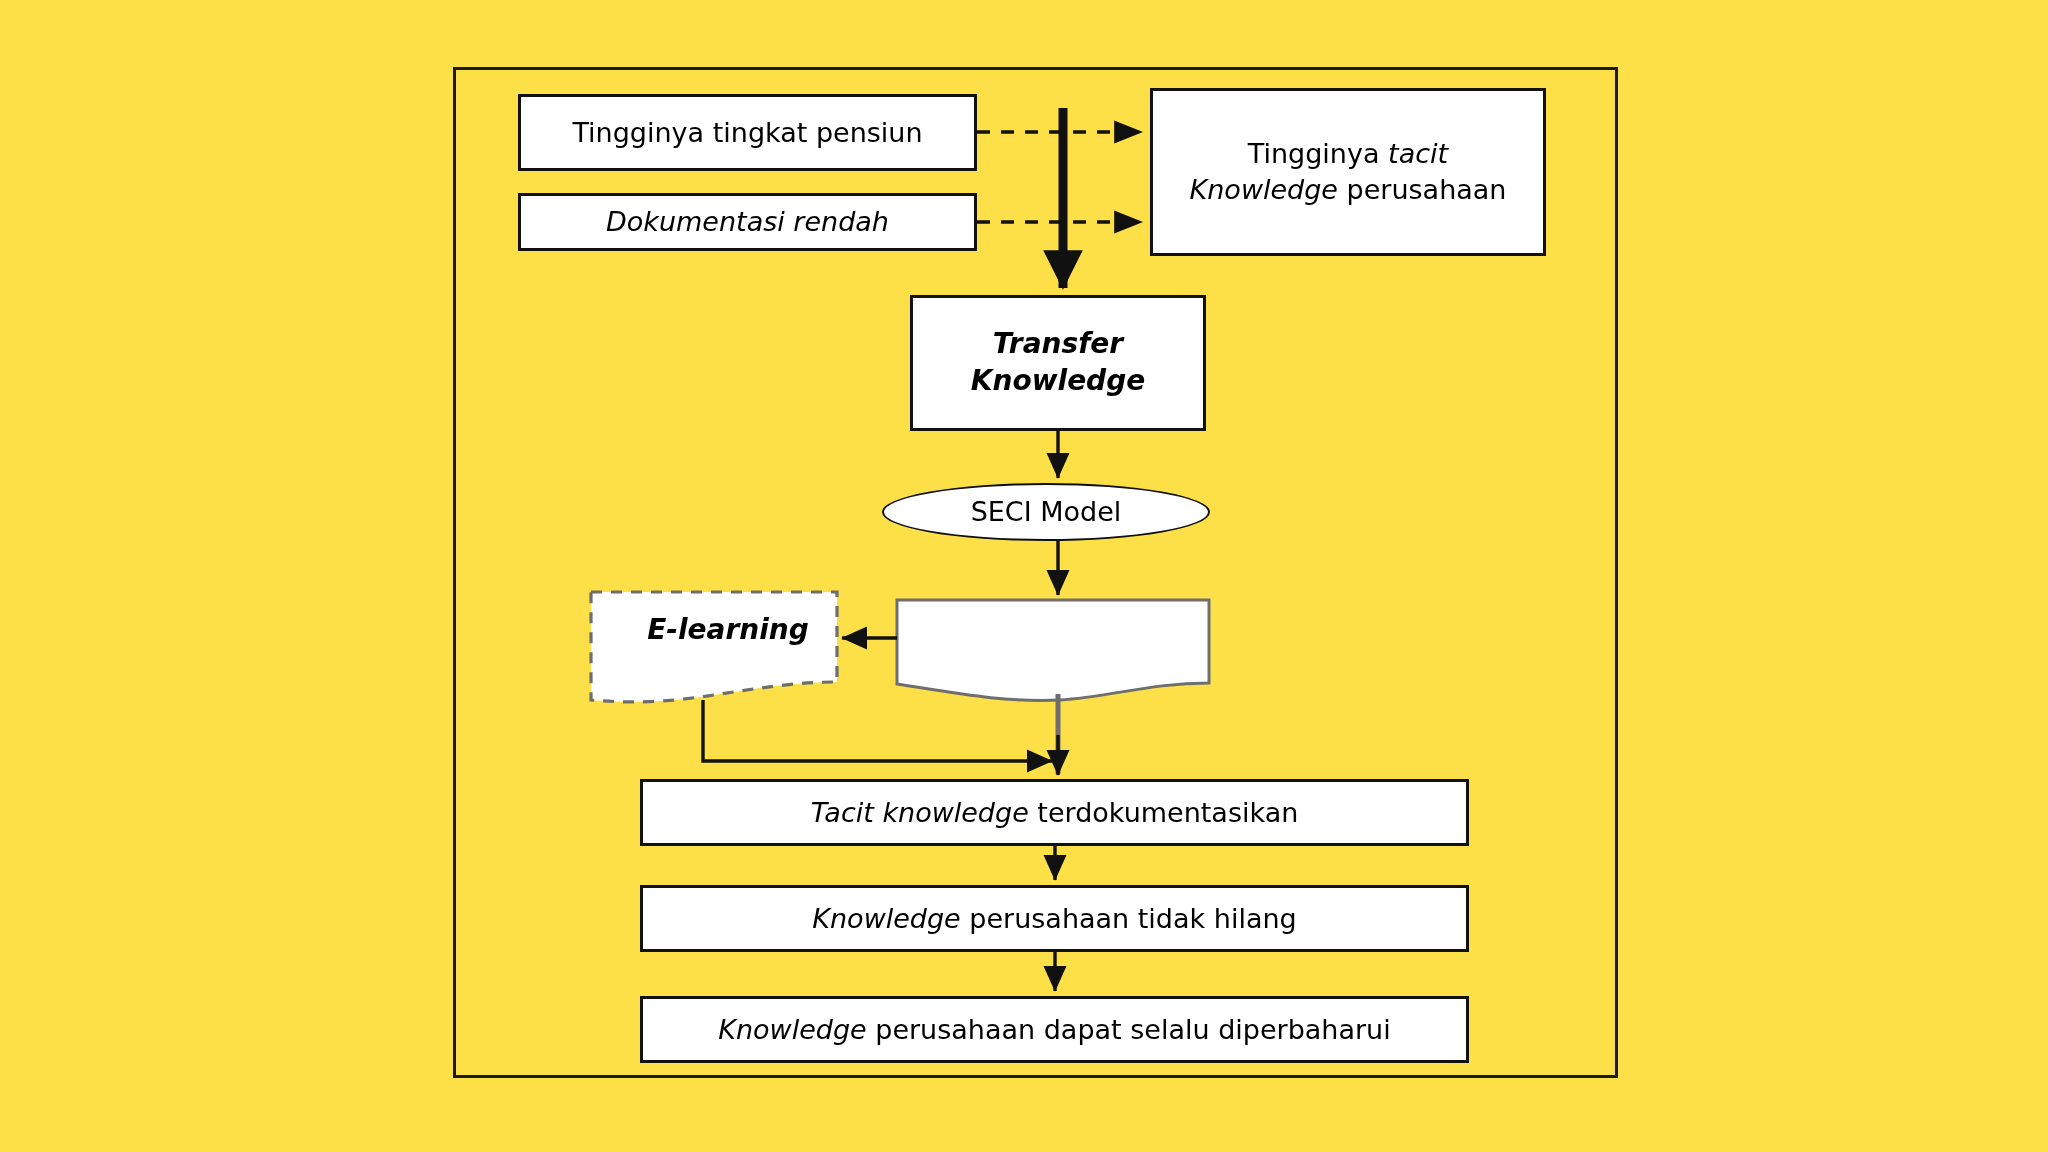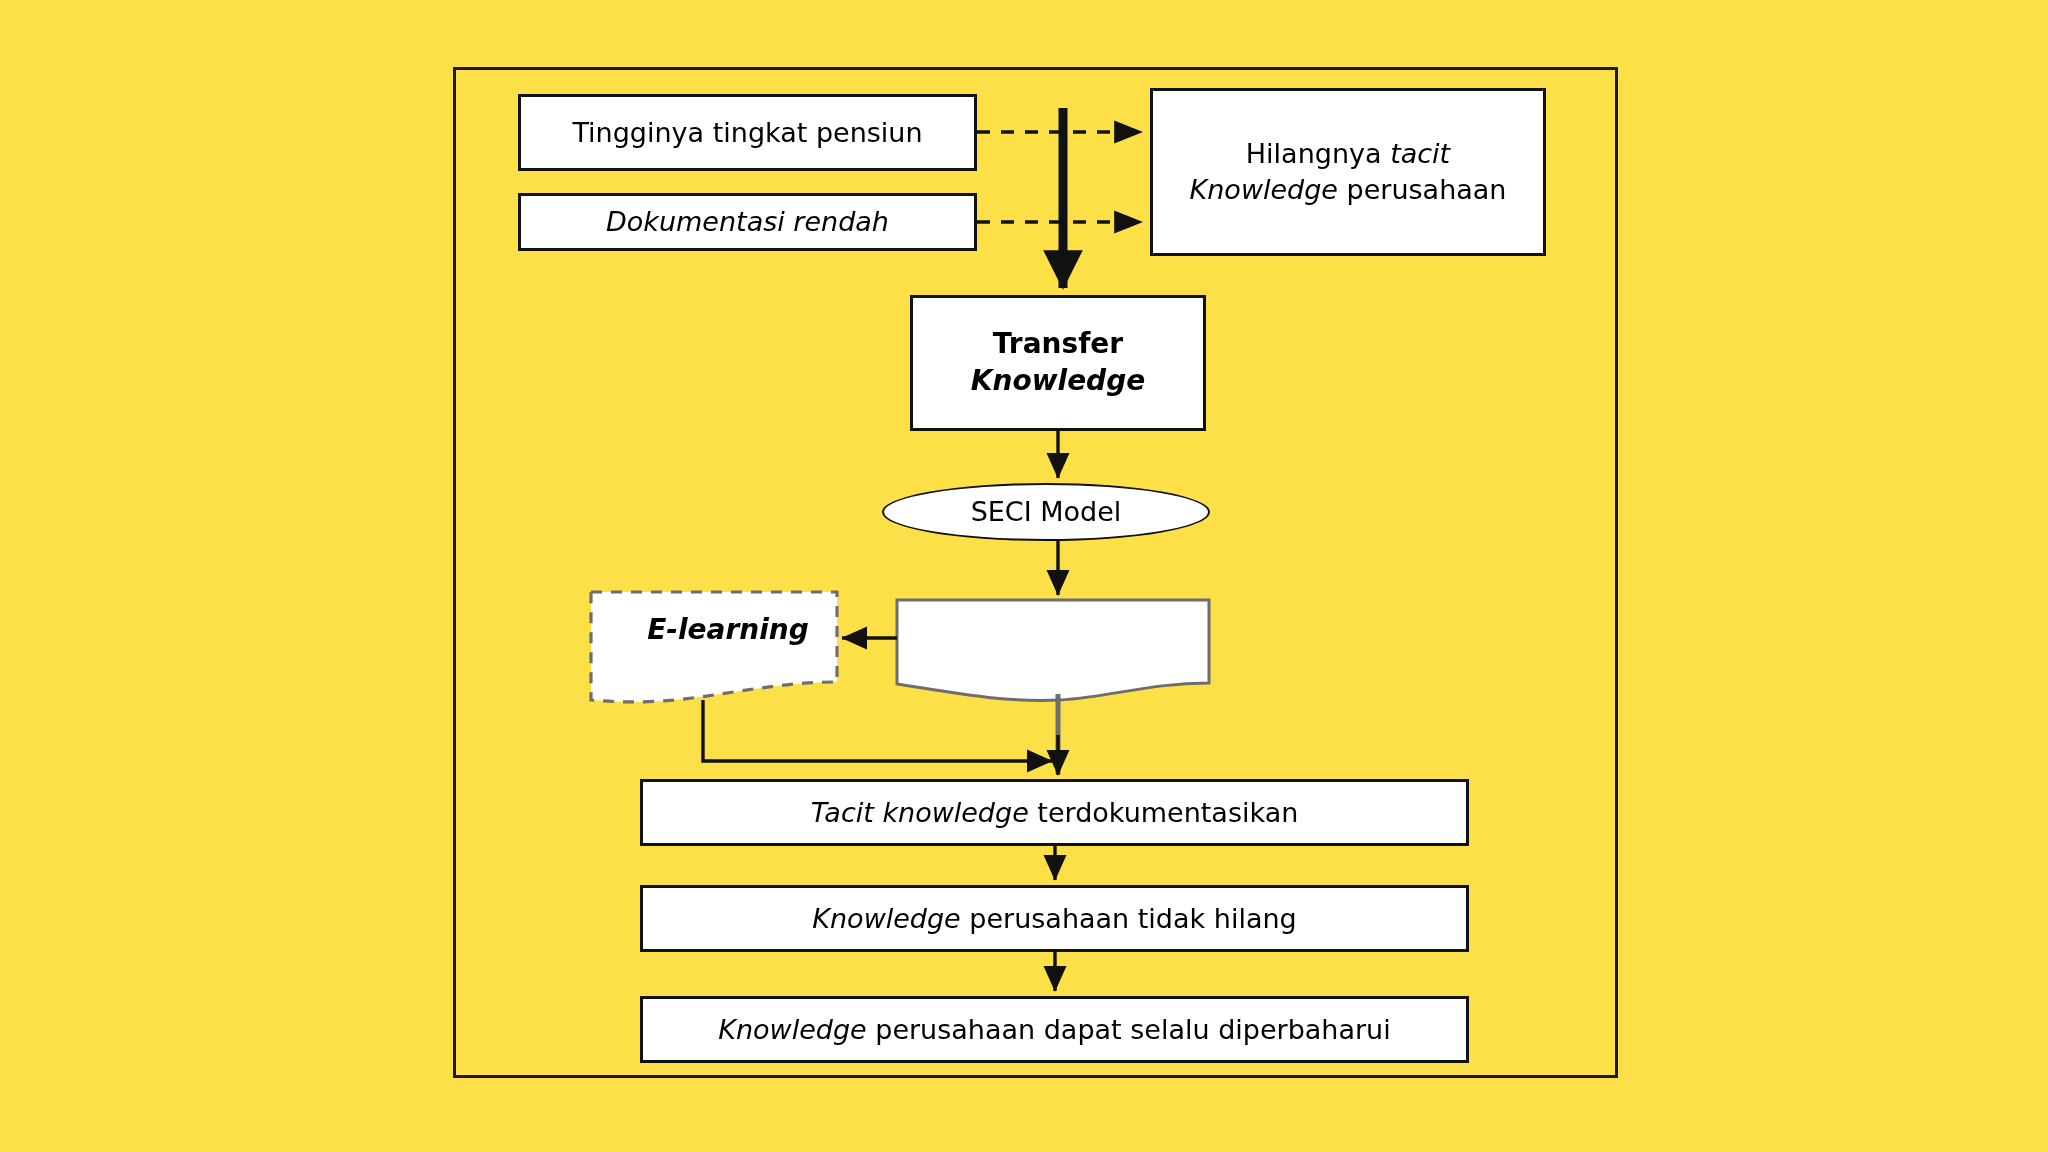--- a/index.html
+++ b/index.html
@@ -45,21 +45,21 @@
   .txt {
     display: block;
     padding: 0 10px;
     white-space: nowrap;
   }
   .txt.wrap { white-space: normal; }
   .fs-27 { font-size: 27px; }
   .fs-28 { font-size: 28px; }
 
   .it { font-style: italic; }
-  .bd { font-weight: bold; }
+  .bd { font-weight: bold; font-style: italic; }
   .bdit { font-weight: bold; font-style: italic; }
 
   
   #box-pensiun   { left: 518px;  top: 94px;  width: 459px; height: 77px; }
   #box-dokumen   { left: 518px;  top: 193px; width: 459px; height: 58px; font-style: italic; }
   #box-hilangnya { left: 1150px; top: 88px;  width: 396px; height: 168px; }
   #box-transfer  { left: 910px;  top: 295px; width: 296px; height: 136px; }
 
   #box-tacit     { left: 640px;  top: 779px; width: 829px; height: 67px; }
   #box-tidak     { left: 640px;  top: 885px; width: 829px; height: 67px; }
@@ -171,21 +171,21 @@
   <div class="node rect" id="box-pensiun">
     <span class="txt fs-27">Tingginya tingkat  pensiun</span>
   </div>
 
   <div class="node rect" id="box-dokumen">
     <span class="txt fs-27">Dokumentasi rendah</span>
   </div>
 
   <div class="node rect" id="box-hilangnya">
     <span class="txt wrap fs-27">
-      <span>Hilangnya </span><span class="it">tacit</span><br>
+      <span>Tingginya </span><span class="it">tacit</span><br>
       <span class="it">Knowledge</span><span> perusahaan</span>
     </span>
   </div>
 
   <div class="node rect" id="box-transfer">
     <span class="txt fs-28">
       <span class="bd">Transfer</span><br>
       <span class="bdit">Knowledge</span>
     </span>
   </div>

